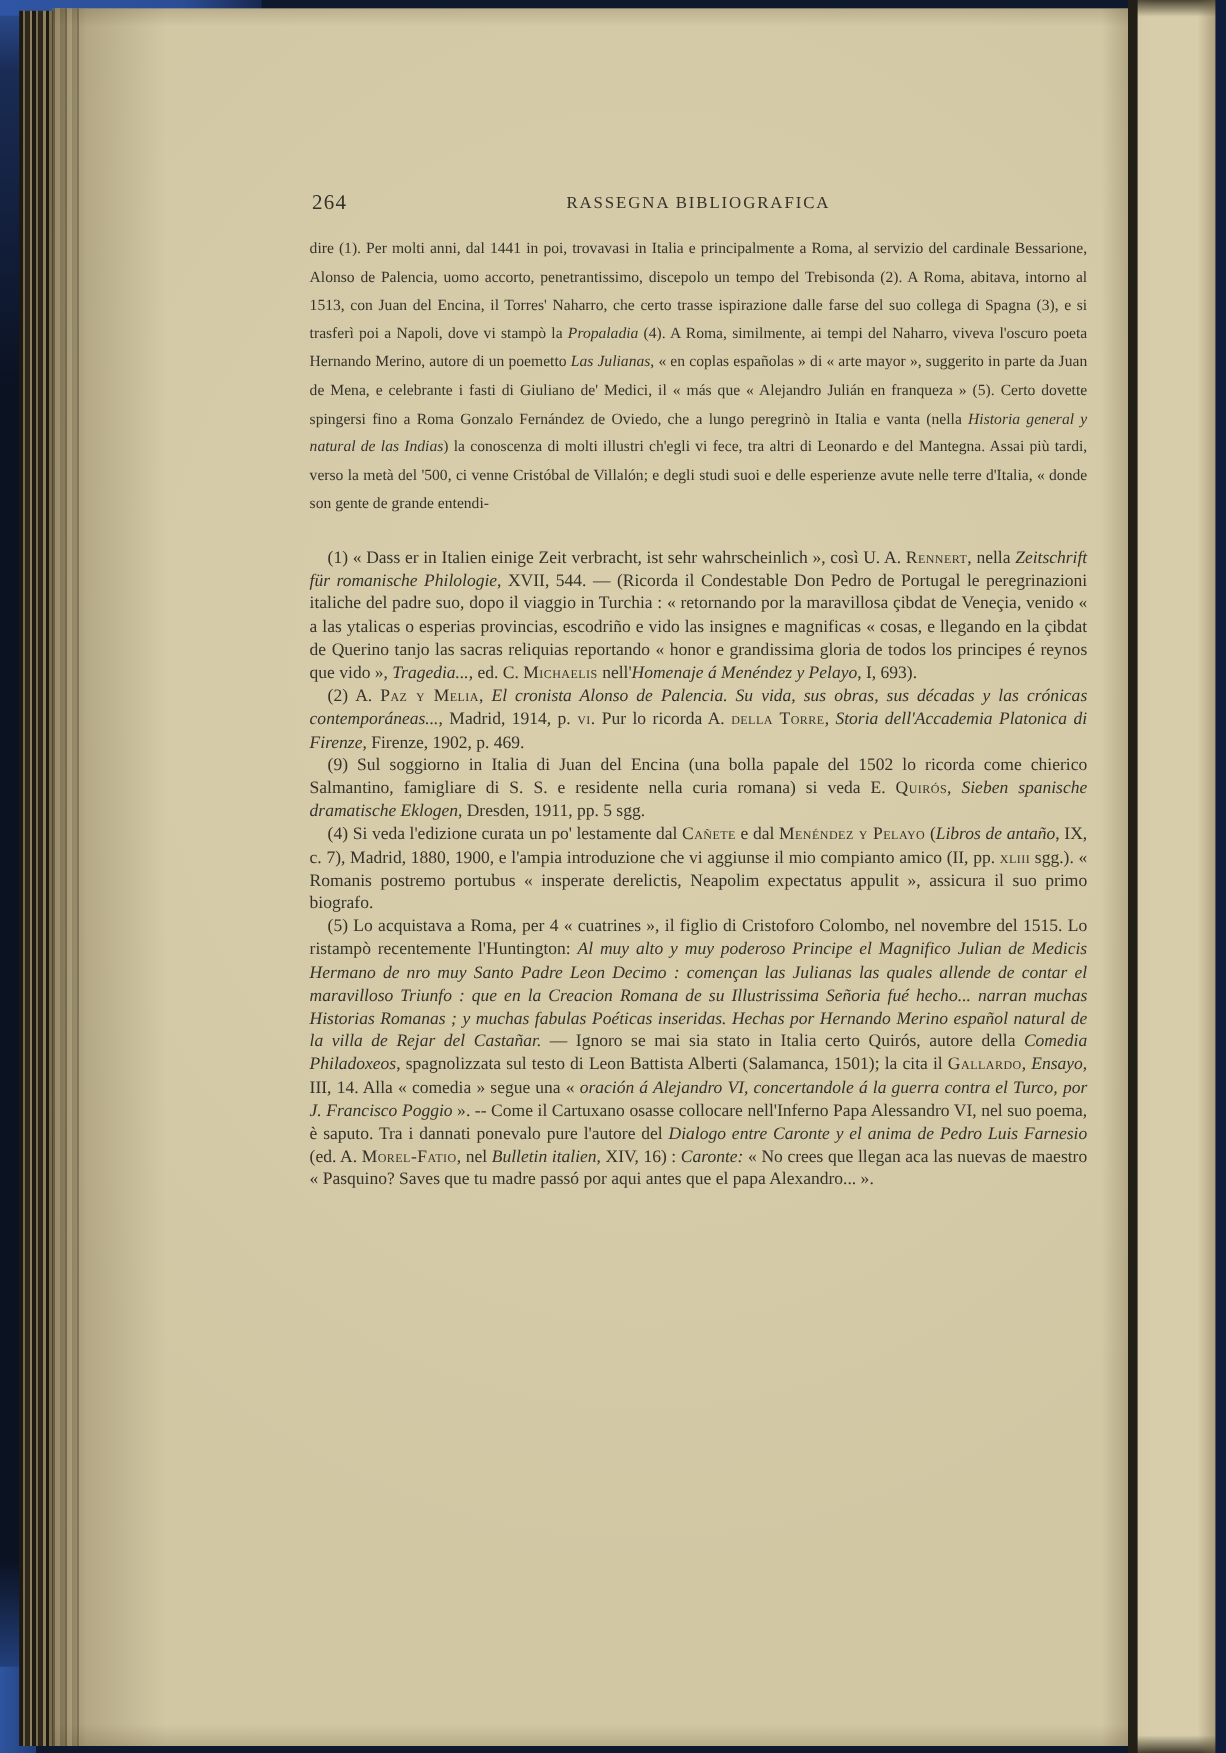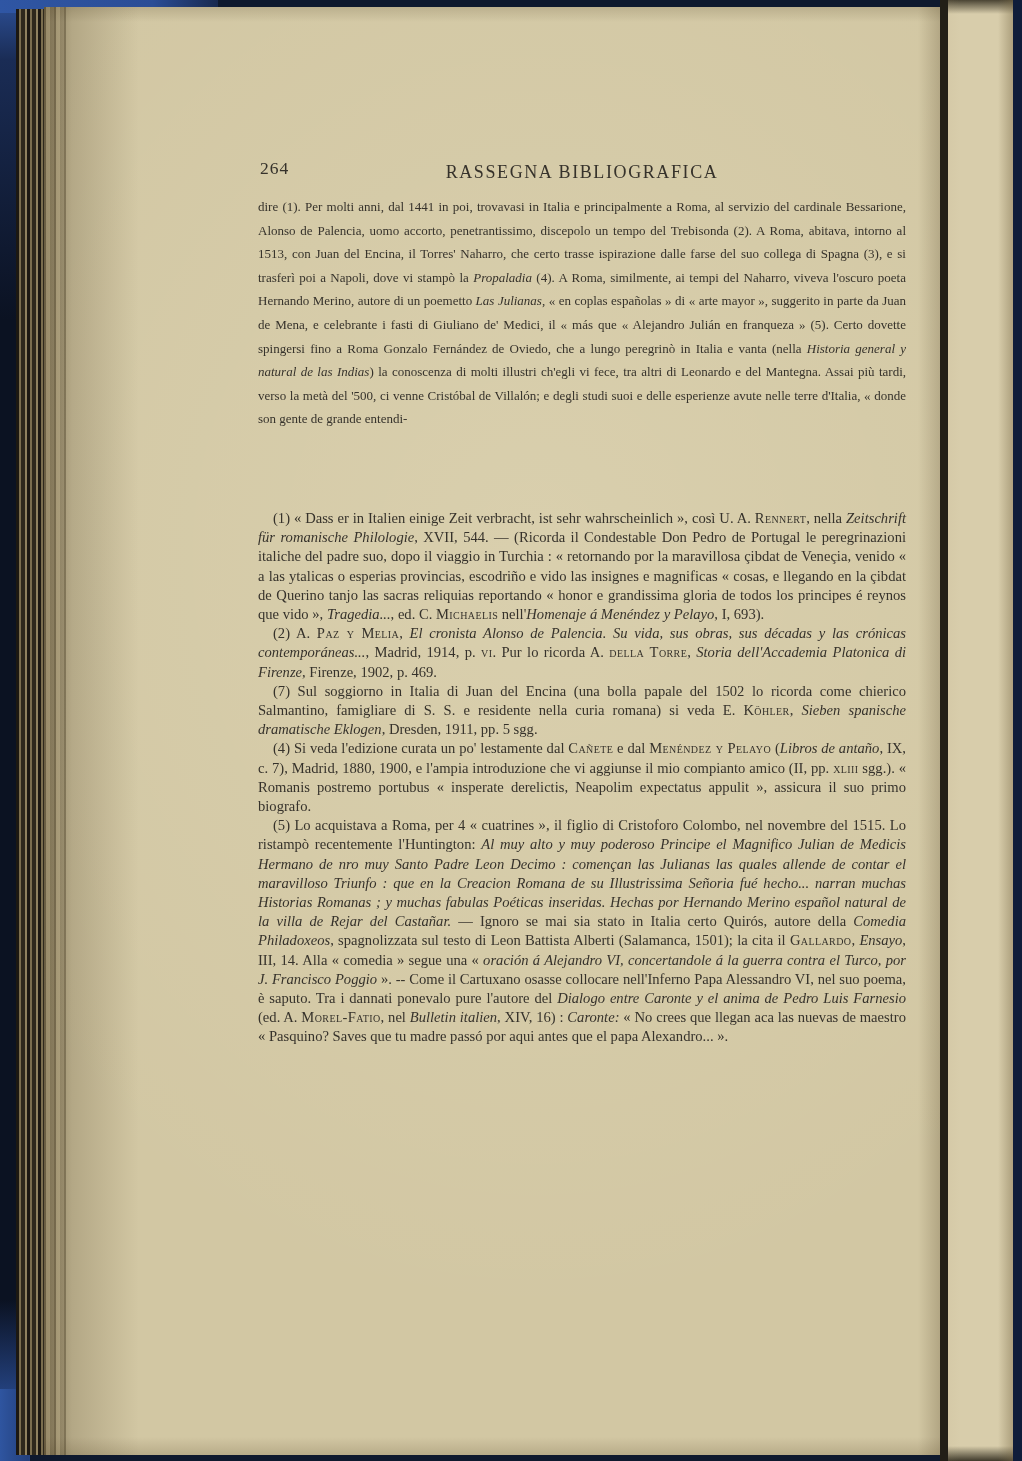--- a/index.html
+++ b/index.html
@@ -44,23 +44,23 @@
     background:linear-gradient(90deg,#a8997311 0,#d8cdab00 12px,#d8cdab00 50px,rgba(120,105,70,.45) 65px);}
   .edge-right{position:absolute;left:1013px;top:0;width:9px;height:1461px;background:#0f1d3a;}
 
   .blemish{position:absolute;left:928px;top:508px;width:5px;height:6px;border-radius:50%;background:#473d2c;}
 
   
   .content{position:absolute;left:214px;top:151px;width:648px;color:#36322b;
     -webkit-hyphens:auto;hyphens:auto;}
   .running-head{position:relative;height:20px;}
   .pagenum{position:absolute;left:2px;top:0;font-size:17.5px;letter-spacing:1px;}
-  .journal{position:absolute;left:0;right:0;top:4px;text-align:center;font-size:18px;letter-spacing:1.6px;}
+  .journal{position:absolute;left:0;right:0;top:4px;text-align:center;font-size:14px;letter-spacing:1.6px;}
   .body-text{margin-top:17px;font-size:13px;line-height:23.6px;text-align:justify;}
-  .footnotes{margin-top:78px;font-size:14.6px;line-height:19.2px;text-align:justify;}
+  .footnotes{margin-top:25px;font-size:14.6px;line-height:19.2px;text-align:justify;}
   .footnotes p{margin:0;text-indent:15px;}
   .it{font-style:italic;}
   .sc{font-variant:small-caps;letter-spacing:.4px;}
 </style>
 </head>
 <body>
 
 <div class="scan">
   <div class="edge-top"></div>
   <div class="edge-left"></div>
@@ -71,21 +71,21 @@
   <div class="page">
     <div class="content">
       <div class="running-head">
         <span class="pagenum">264</span>
         <span class="journal">RASSEGNA BIBLIOGRAFICA</span>
       </div>
       <div class="body-text"><span>dire (1). Per molti anni, dal 1441 in poi, trovavasi in Italia e principalmente a Roma, al servizio del cardinale Bessarione, Alonso de Palencia, uomo accorto, penetrantissimo, discepolo un tempo del Trebisonda (2). A Roma, abitava, intorno al 1513, con Juan del Encina, il Torres' Naharro, che certo trasse ispirazione dalle farse del suo collega di Spagna (3), e si trasferì poi a Napoli, dove vi stampò la </span><span class="it">Propaladia</span><span> (4). A Roma, similmente, ai tempi del Naharro, viveva l'oscuro poeta Hernando Merino, autore di un poemetto </span><span class="it">Las Julianas</span><span>, « en coplas españolas » di « arte mayor », suggerito in parte da Juan de Mena, e celebrante i fasti di Giuliano de' Medici, il « más que « Alejandro Julián en franqueza » (5). Certo dovette spingersi fino a Roma Gonzalo Fernández de Oviedo, che a lungo peregrinò in Italia e vanta (nella </span><span class="it">Historia general y natural de las Indias</span><span>) la conoscenza di molti illustri ch'egli vi fece, tra altri di Leonardo e del Mantegna. Assai più tardi, verso la metà del '500, ci venne Cristóbal de Villalón; e degli studi suoi e delle esperienze avute nelle terre d'Italia, « donde son gente de grande entendi-</span></div>
       <div class="footnotes">
           <p><span>(1) « Dass er in Italien einige Zeit verbracht, ist sehr wahrscheinlich », così U. A. </span><span class="sc">Rennert</span><span>, nella </span><span class="it">Zeitschrift für romanische Philologie</span><span>, XVII, 544. — (Ricorda il Condestable Don Pedro de Portugal le peregrinazioni italiche del padre suo, dopo il viaggio in Turchia : « retornando por la maravillosa çibdat de Veneçia, venido « a las ytalicas o esperias provincias, escodriño e vido las insignes e magnificas « cosas, e llegando en la çibdat de Querino tanjo las sacras reliquias reportando « honor e grandissima gloria de todos los principes é reynos que vido », </span><span class="it">Tragedia...</span><span>, ed. C. </span><span class="sc">Michaelis</span><span> nell'</span><span class="it">Homenaje á Menéndez y Pelayo</span><span>, I, 693).</span></p>
           <p><span>(2) A. </span><span class="sc">Paz y Melia</span><span>, </span><span class="it">El cronista Alonso de Palencia. Su vida, sus obras, sus décadas y las crónicas contemporáneas...</span><span>, Madrid, 1914, p. </span><span class="sc">vi</span><span>. Pur lo ricorda A. </span><span class="sc">della Torre</span><span>, </span><span class="it">Storia dell'Accademia Platonica di Firenze</span><span>, Firenze, 1902, p. 469.</span></p>
-          <p><span>(7) Sul soggiorno in Italia di Juan del Encina (una bolla papale del 1502 lo ricorda come chierico Salmantino, famigliare di S. S. e residente nella curia romana) si veda E. </span><span class="sc">Köhler</span><span>, </span><span class="it">Sieben spanische dramatische Eklogen</span><span>, Dresden, 1911, pp. 5 sgg.</span></p>
+          <p><span>(9) Sul soggiorno in Italia di Juan del Encina (una bolla papale del 1502 lo ricorda come chierico Salmantino, famigliare di S. S. e residente nella curia romana) si veda E. </span><span class="sc">Quirós</span><span>, </span><span class="it">Sieben spanische dramatische Eklogen</span><span>, Dresden, 1911, pp. 5 sgg.</span></p>
           <p><span>(4) Si veda l'edizione curata un po' lestamente dal </span><span class="sc">Cañete</span><span> e dal </span><span class="sc">Menéndez y Pelayo</span><span> (</span><span class="it">Libros de antaño</span><span>, IX, c. 7), Madrid, 1880, 1900, e l'ampia introduzione che vi aggiunse il mio compianto amico (II, pp. </span><span class="sc">xliii</span><span> sgg.). « Romanis postremo portubus « insperate derelictis, Neapolim expectatus appulit », assicura il suo primo biografo.</span></p>
           <p><span>(5) Lo acquistava a Roma, per 4 « cuatrines », il figlio di Cristoforo Colombo, nel novembre del 1515. Lo ristampò recentemente l'Huntington: </span><span class="it">Al muy alto y muy poderoso Principe el Magnifico Julian de Medicis Hermano de nro muy Santo Padre Leon Decimo : començan las Julianas las quales allende de contar el maravilloso Triunfo : que en la Creacion Romana de su Illustrissima Señoria fué hecho... narran muchas Historias Romanas ; y muchas fabulas Poéticas inseridas. Hechas por Hernando Merino español natural de la villa de Rejar del Castañar.</span><span> — Ignoro se mai sia stato in Italia certo Quirós, autore della </span><span class="it">Comedia Philadoxeos</span><span>, spagnolizzata sul testo di Leon Battista Alberti (Salamanca, 1501); la cita il </span><span class="sc">Gallardo</span><span>, </span><span class="it">Ensayo</span><span>, III, 14. Alla « comedia » segue una « </span><span class="it">oración á Alejandro VI, concertandole á la guerra contra el Turco, por J. Francisco Poggio</span><span> ». -- Come il Cartuxano osasse collocare nell'Inferno Papa Alessandro VI, nel suo poema, è saputo. Tra i dannati ponevalo pure l'autore del </span><span class="it">Dialogo entre Caronte y el anima de Pedro Luis Farnesio</span><span> (ed. A. </span><span class="sc">Morel-Fatio</span><span>, nel </span><span class="it">Bulletin italien</span><span>, XIV, 16) : </span><span class="it">Caronte:</span><span> « No crees que llegan aca las nuevas de maestro « Pasquino? Saves que tu madre passó por aqui antes que el papa Alexandro... ».</span></p>
         </div>
     </div>
     <div class="blemish"></div>
   </div>
 
   <div class="gap-strip"></div>
   <div class="next-page"></div>
   <div class="edge-right"></div>

